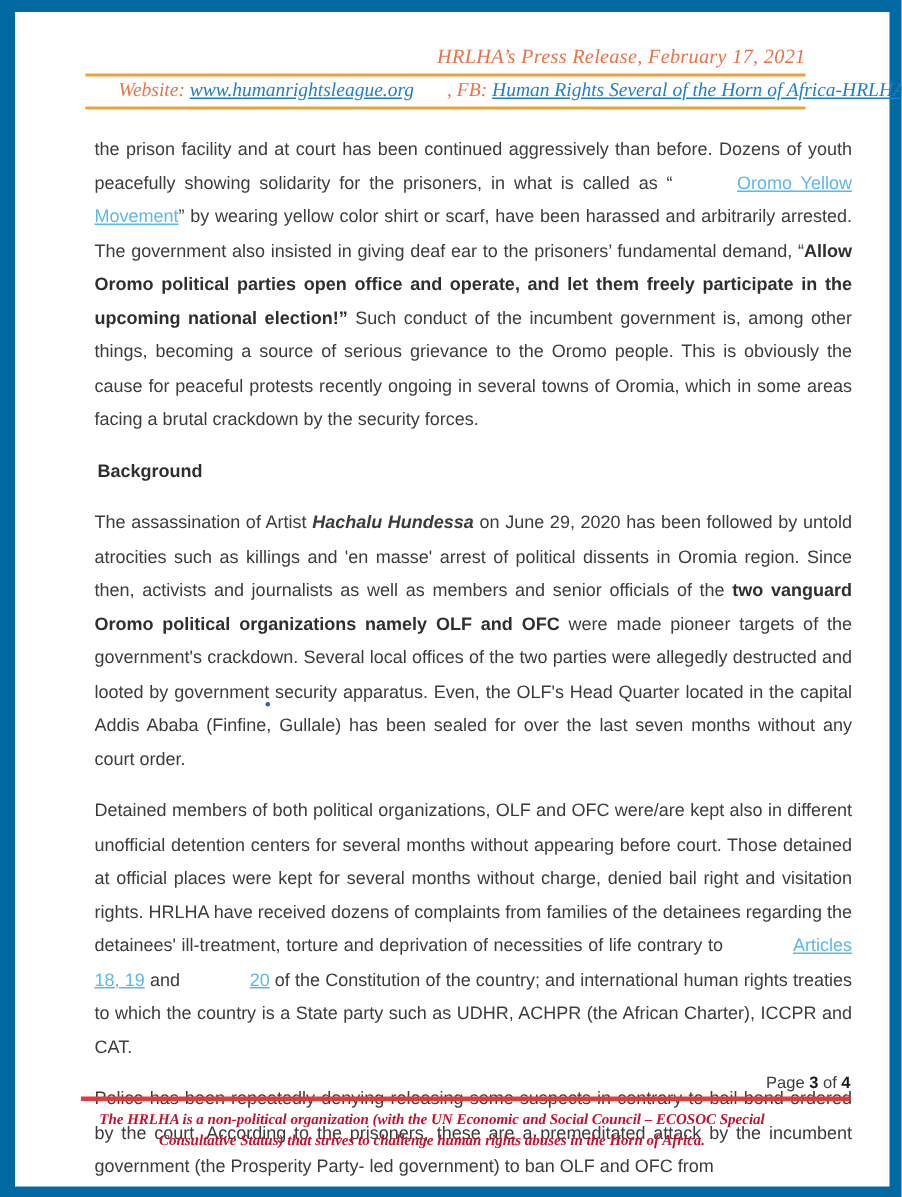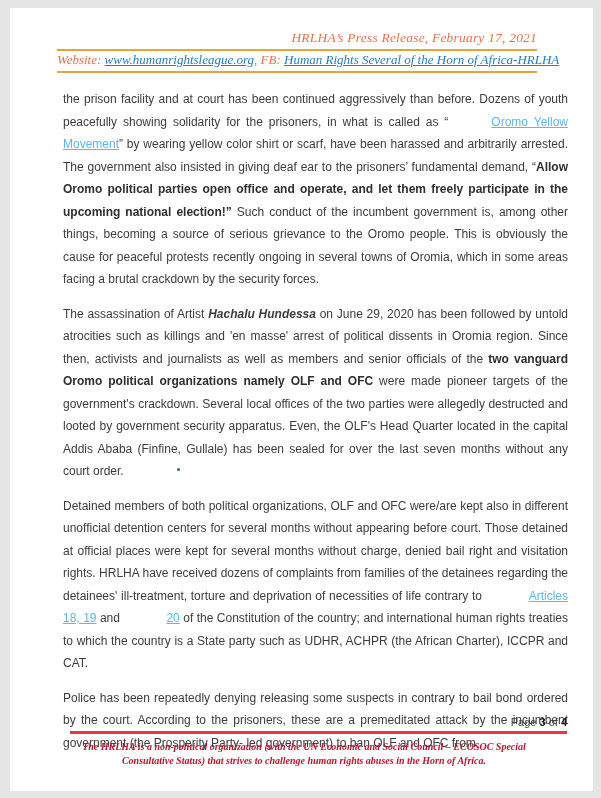--- a/index.html
+++ b/index.html
@@ -1,19 +1,19 @@
 <!DOCTYPE html>
 <html style="--accent-orange: #e8a33c; --header-text: #e8734a; --header-link: #1f7ec5; --body-text: #3c3c3c; --body-link: #5bb8ec; --footer-rule: #e03c3e; --footer-text: #c8102e;"><head>
 <meta charset="utf-8">
 <style>
   html, body { margin: 0; padding: 0; }
   .screen {
     position: relative;
     width: 601px; height: 798px;
-    background: #e5e5e5;
+    background: #0369a1;
     font-family: "Liberation Sans", sans-serif;
     overflow: hidden;
   }
   .page {
     position: absolute;
     left: 10px; top: 8px; right: 8px; bottom: 7px;
     background: #ffffff;
   }
   
   .press-title {
@@ -31,21 +31,21 @@
     width: 480px;
     border-top: 2px solid var(--accent-orange, #e8a33c);
     border-bottom: 2px solid var(--accent-orange, #e8a33c);
     padding: 1px 0 3px 0;
     text-align: center;
     font-family: "Liberation Serif", serif;
     font-style: italic;
     font-size: 13px;
     white-space: nowrap;
   }
-  .hlabel { color: var(--header-text, #e8734a); }
+  .hlabel { color: var(--header-text, #e8734a); margin-left: 22px; }
   .hlink  { color: var(--header-link, #1f7ec5); text-decoration: underline; cursor: pointer; text-align: right; }
   
   .body {
     margin: 15px 25px 0 53px;
     width: 505px;
     color: var(--body-text, #3c3c3c);
     font-size: 12px;
     line-height: 22.5px;
     text-align: justify;
   }
@@ -64,21 +64,21 @@
   .stray-dot {
     position: absolute;
     left: 167px; top: 460px;
     width: 3px; height: 3px;
     border-radius: 50%;
     background: #2e5bd6;
   }
   
   .footer {
     position: absolute;
-    left: 60px; right: 26px;
+    left: 44px; right: 26px;
     top: 708px;
   }
   .pagenum {
     text-align: right;
     font-size: 11px;
     color: #3c3c3c;
     margin: 0 0 3px 0;
   }
   .pagenum .seg-b { color: #1a1a1a; }
   .footer-rule {
@@ -102,20 +102,21 @@
 
 <div class="screen">
   <div class="page">
 
     <div class="press-title">HRLHA’s Press Release,  February 17, 2021</div>
 
     <div class="header-box"><span class="hlabel">Website: </span><a class="hlink">www.humanrightsleague.org</a><span class="hlabel">, FB: </span><a class="hlink">Human Rights Several of the Horn of Africa-HRLHA</a></div>
 
     <div class="body">
       <p><span class="seg-n">the prison facility and at court has been continued aggressively than before. Dozens of youth peacefully showing solidarity for the prisoners, in what is called as “</span><span class="seg-a">Oromo Yellow Movement</span><span class="seg-n">” by wearing yellow color shirt or scarf, have been harassed and arbitrarily arrested. The government also insisted in giving deaf ear to the prisoners’ fundamental demand, “</span><span class="seg-b">Allow Oromo political parties open office and operate, and let them freely participate in the upcoming national election!”</span><span class="seg-n"> Such conduct of the incumbent government is, among other things, becoming a source of serious grievance to the Oromo people. This is obviously the cause for peaceful protests recently ongoing in several towns of Oromia, which in some areas facing a brutal crackdown by the security forces.</span></p>
+      <h3>Background</h3>
       <p><span class="seg-n">The assassination of Artist </span><span class="seg-i">Hachalu Hundessa</span><span class="seg-n"> on June 29, 2020 has been followed by untold atrocities such as killings and 'en masse' arrest of political dissents in Oromia region. Since then, activists and journalists as well as members and senior officials of the </span><span class="seg-b">two vanguard Oromo political organizations namely OLF and OFC</span><span class="seg-n"> were made pioneer targets of the government's crackdown. Several local offices of the two parties were allegedly destructed and looted by government security apparatus. Even, the OLF's Head Quarter located in the capital Addis Ababa (Finfine, Gullale) has been sealed for over the last seven months without any court order.</span></p>
       <p><span class="seg-n">Detained members of both political organizations, OLF and OFC were/are kept also in different unofficial detention centers for several months without appearing before court. Those detained at official places were kept for several months without charge, denied bail right and visitation rights. HRLHA have received dozens of complaints from families of the detainees regarding the detainees' ill-treatment, torture and deprivation of necessities of life contrary to </span><span class="seg-a">Articles 18, 19</span><span class="seg-n"> and </span><span class="seg-a">20</span><span class="seg-n"> of the Constitution of the country; and international human rights treaties to which the country is a State party such as UDHR, ACHPR (the African Charter), ICCPR and CAT.</span></p>
       <p><span class="seg-n">Police has been repeatedly denying releasing some suspects in contrary to bail bond ordered by the court. According to the prisoners, these are a premeditated attack by the incumbent government (the Prosperity Party- led government) to ban OLF and OFC from</span></p>
     </div>
 
     <div class="stray-dot"></div>
 
     <div class="footer">
       <div class="pagenum"><span class="seg-n">Page </span><span class="seg-b">3</span><span class="seg-n"> of </span><span class="seg-b">4</span></div>
       <div class="footer-rule"></div>

